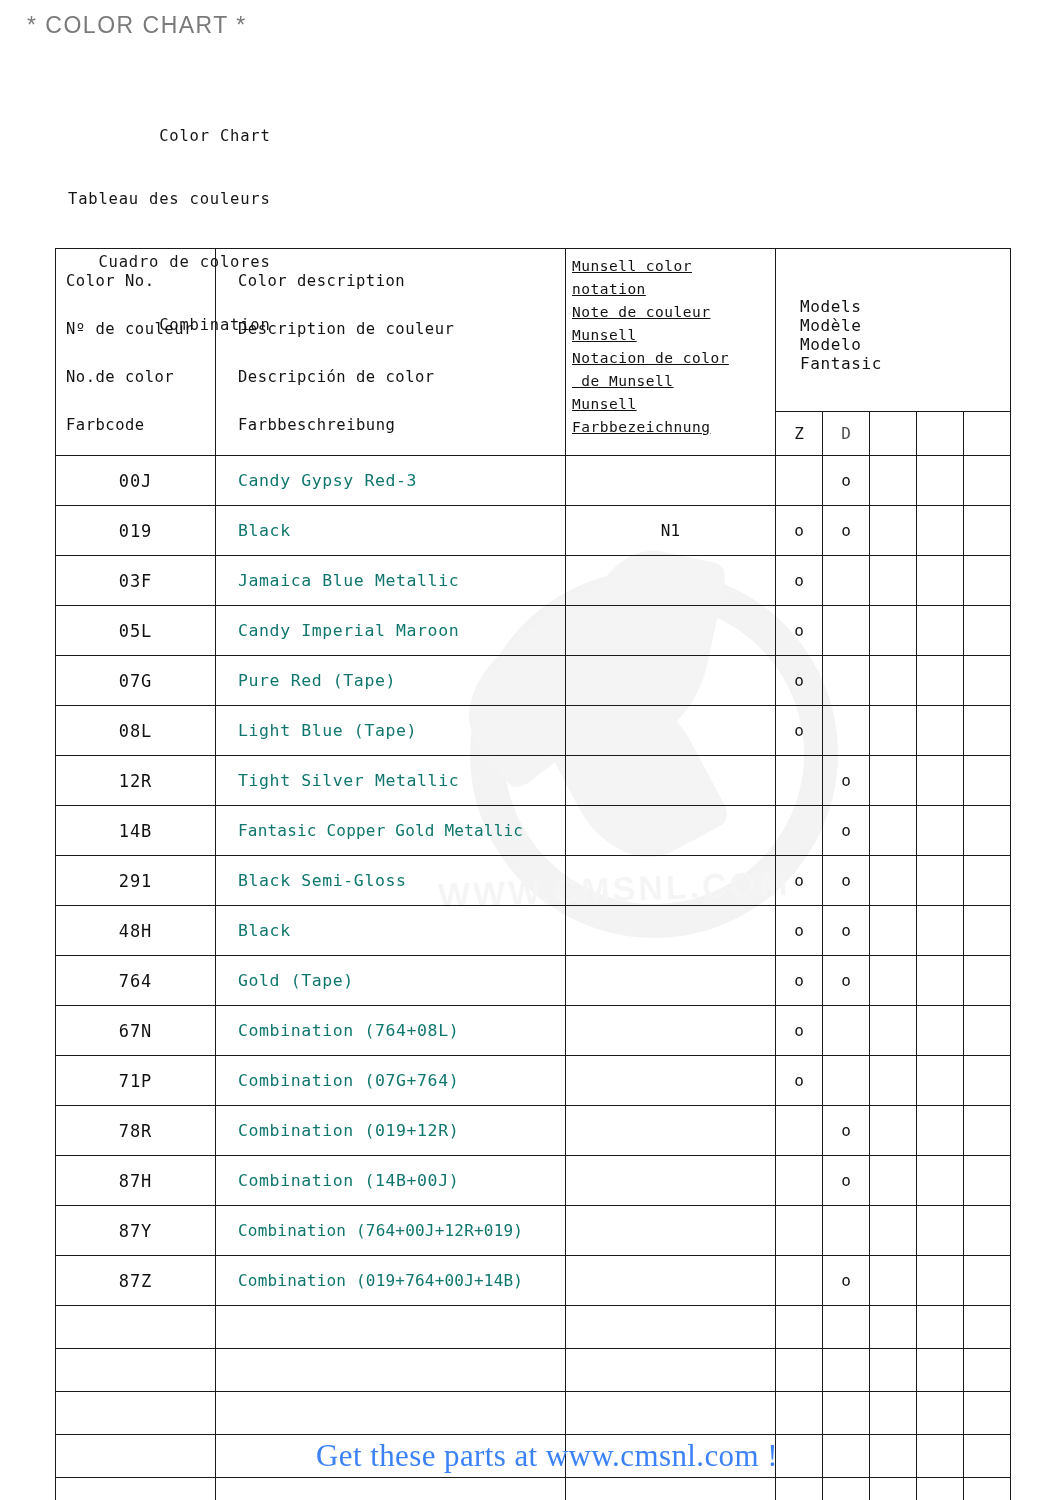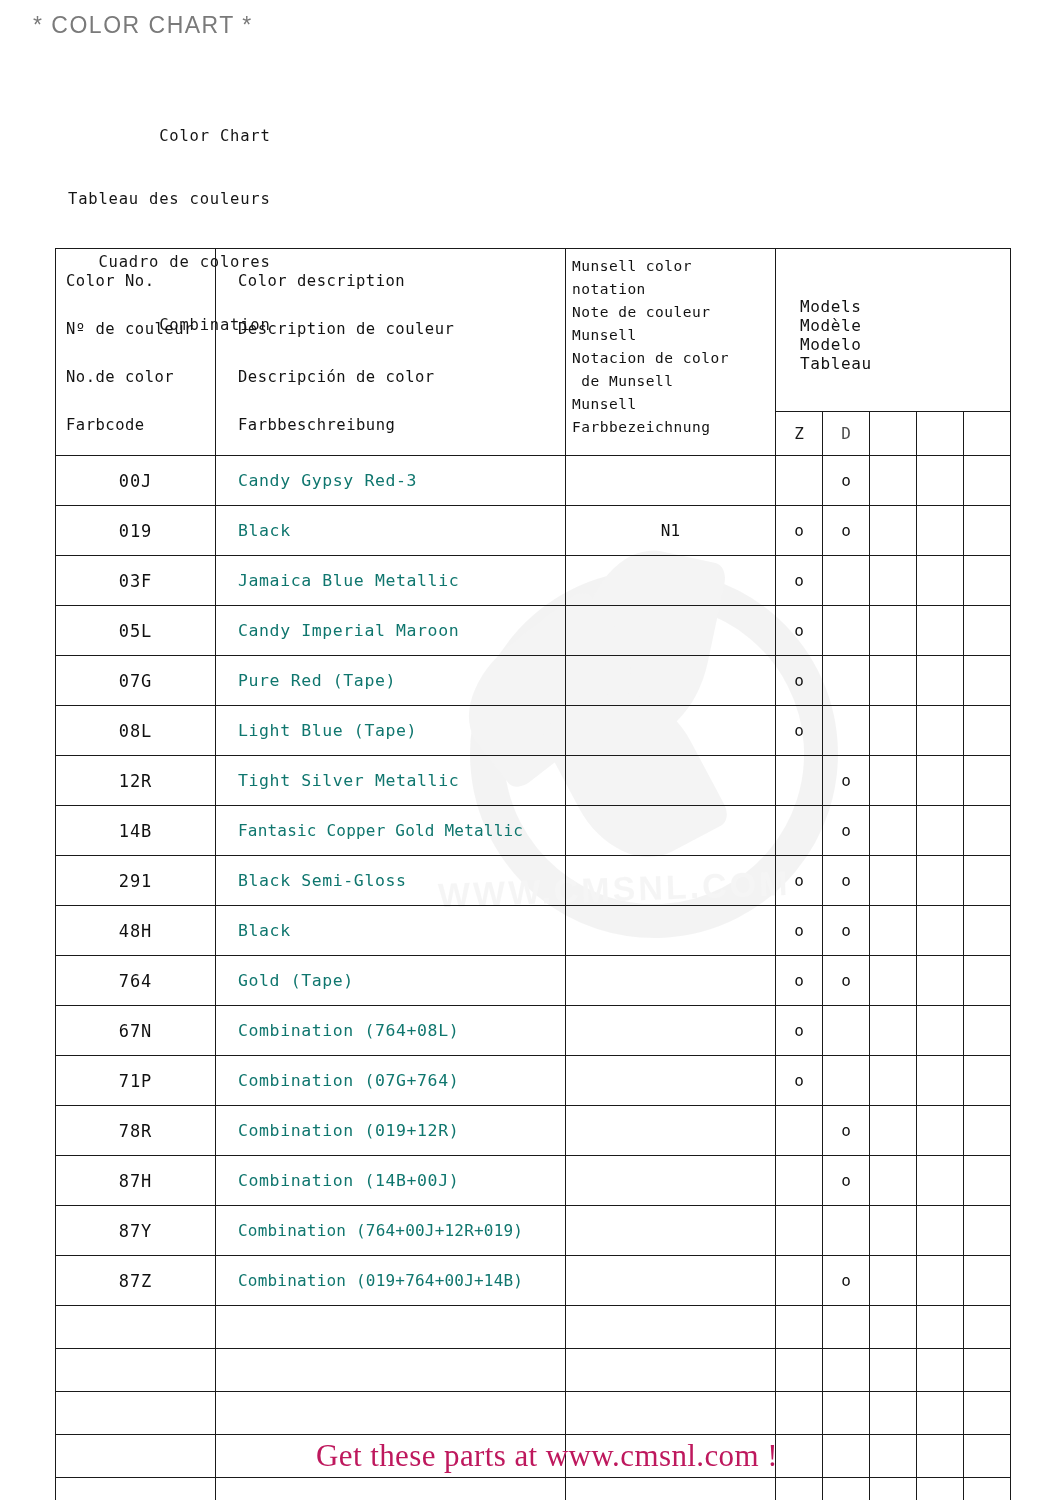--- a/index.html
+++ b/index.html
@@ -18,21 +18,20 @@
   
   #page-title {
     position: absolute;
     left: 27px;
     top: 12px;
     font-family: "Liberation Sans", sans-serif;
     font-size: 23px;
     letter-spacing: 1.5px;
     color: #7a7a7a;
     white-space: pre;
-    margin-left: 6px;
   }
 
   
   #caption-block {
     position: absolute;
     left: 68px;
     top: 84px;
     font-size: 15.5px;
     line-height: 21px;
     color: #151515;
@@ -125,21 +124,21 @@
     justify-content: space-around;
     height: 100%;
     font-size: 15.5px;
     color: #121212;
     letter-spacing: 0.5px;
   }
   .hdr-lines span { display: block; white-space: pre; }
   .hdr-code .hdr-lines { padding-left: 10px; }
   .hdr-desc .hdr-lines { padding-left: 22px; }
   .hdr-muns .hdr-lines { padding-left: 6px; font-size: 14.5px; line-height: 18px; justify-content: flex-start; }
-  .hdr-muns .hdr-lines span { margin-bottom: 5px; }
+  .hdr-muns .hdr-lines span { margin-bottom: 5px; text-decoration: underline; }
   .hdr-models-cell {
     height: 148px;
     padding: 10px 0 0 0 !important;
     vertical-align: top;
   }
   .hdr-models {
     display: flex;
     flex-direction: column;
     padding-left: 24px;
     font-size: 16px;
@@ -266,21 +265,21 @@
             <span> de Munsell</span>
             <span>Munsell</span>
             <span>Farbbezeichnung</span>
           </div>
         </td>
         <td class="hdr-models-cell" colspan="5">
           <div class="hdr-models">
             <span>Models</span>
             <span>Modèle</span>
             <span>Modelo</span>
-            <span>Tableau</span>
+            <span>Fantasic</span>
           </div>
         </td>
       </tr>
       <tr>
         <td class="sub-hdr">Z</td>
         <td class="sub-hdr faint">D</td>
         <td class="sub-hdr"></td>
         <td class="sub-hdr"></td>
         <td class="sub-hdr"></td>
       </tr>
@@ -503,13 +502,13 @@
           <td></td>
           <td></td>
           <td></td>
           <td></td>
           <td></td>
         </tr>
       </tbody>
   </table>
 </div>
 
-<div id="footer-cta" style="color: #be185d; margin-left: 48px;">Get these parts at www.cmsnl.com !</div>
+<div id="footer-cta" style="color: #3b82f6; margin-left: 48px;">Get these parts at www.cmsnl.com !</div>
 
 </body></html>

